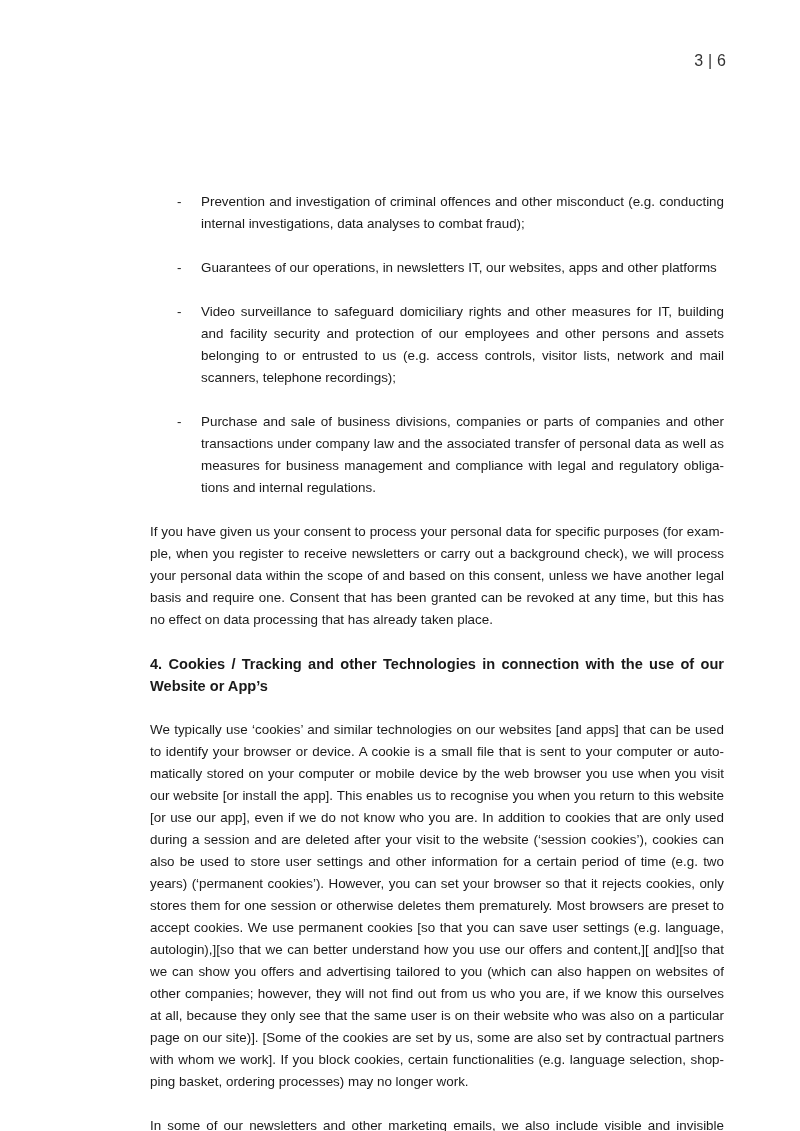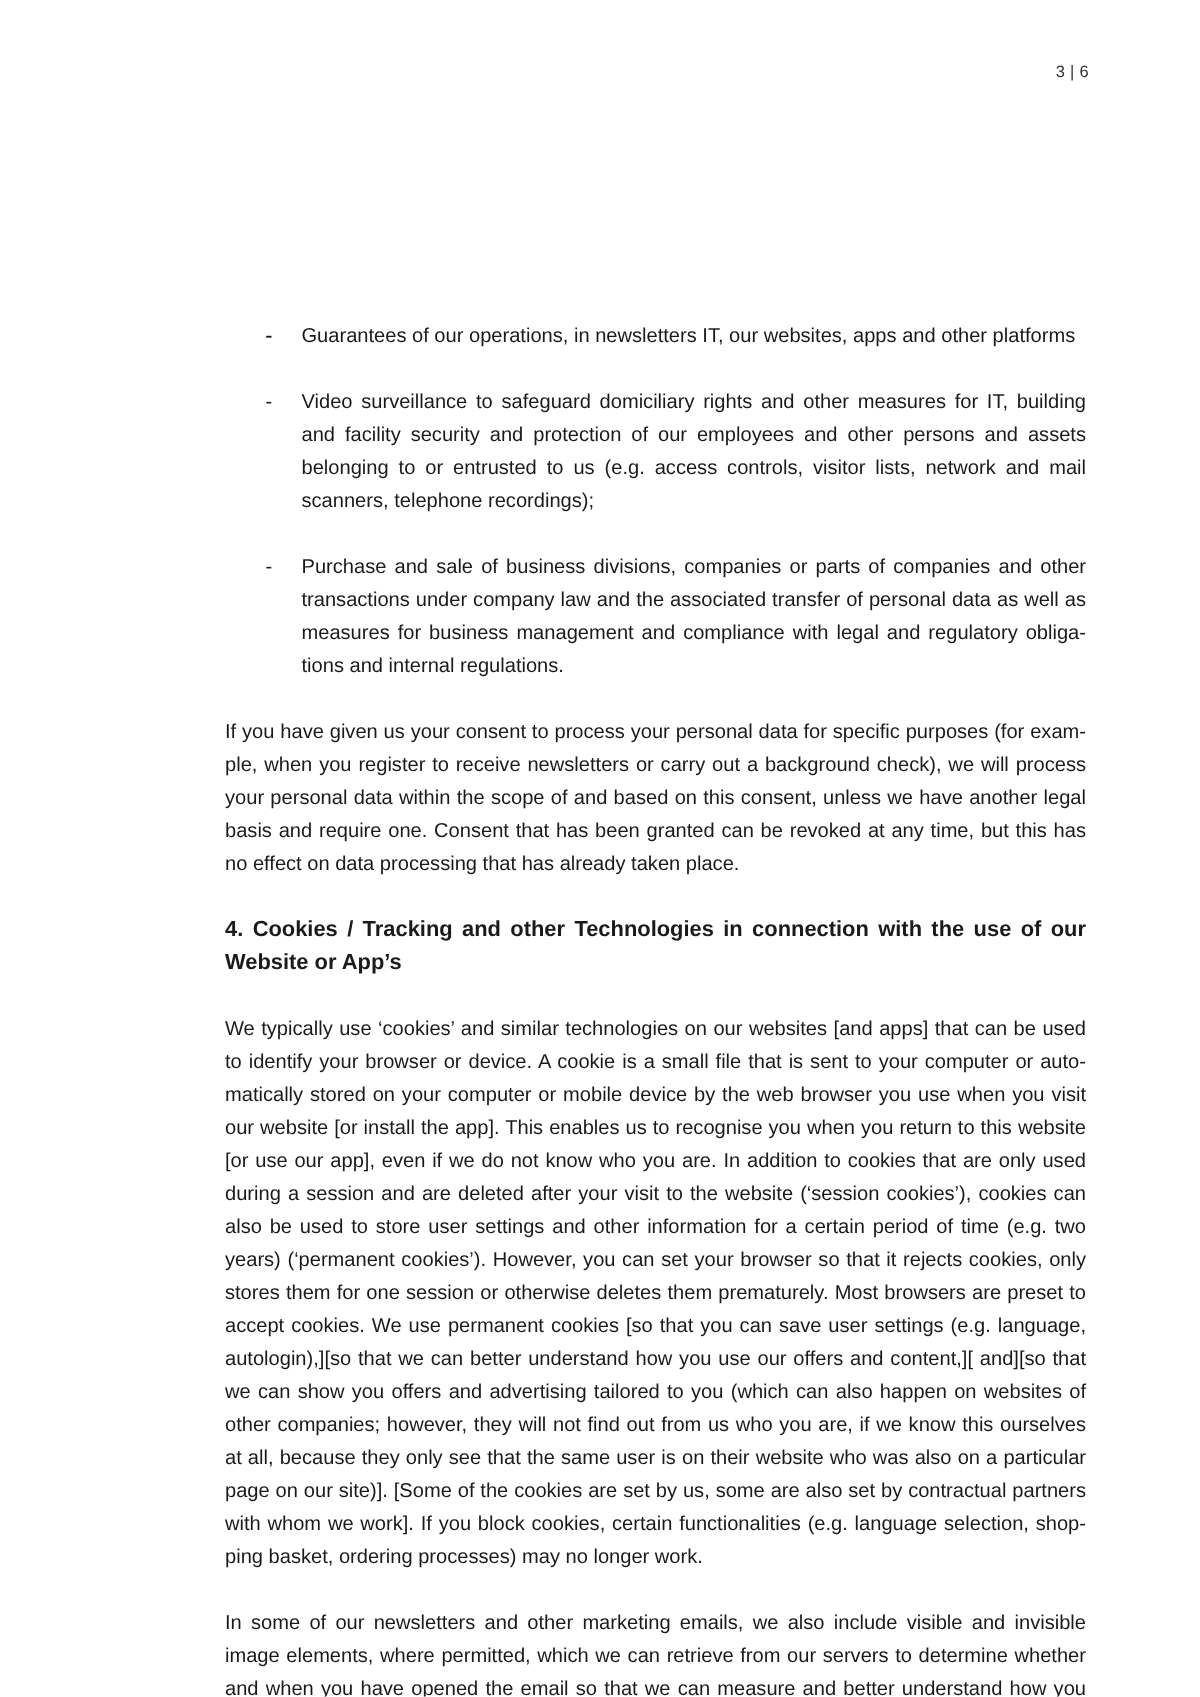--- a/index.html
+++ b/index.html
@@ -10,23 +10,23 @@
     body {
       width: 800px;
       height: 1131px;
       position: relative;
       overflow: hidden;
       font-family: "Liberation Sans", sans-serif;
       color: #1a1a1a;
     }
     .page-number {
       position: absolute;
-      top: 42px;
+      top: 52px;
       right: 74px;
-      font-size: 11px;
+      font-size: 16px;
       color: #333333;
       letter-spacing: 0.2px;
       margin-left: 20px;
     }
     .content {
       position: absolute;
       left: 150px;
       top: 191px;
       width: 574px;
       font-size: 13.4px;
@@ -62,20 +62,21 @@
   </style>
 </head>
 <body>
 
 <div class="page-number">3 | 6</div>
 
 <div class="content">
   <ul class="bullet-list">
     <li class="bullet-item">
       <span class="dash">-</span>
+      <span>Prevention and investigation of criminal offences and other misconduct (e.g. conducting internal investigations, data analyses to combat fraud);</span>
     </li>
     <li class="bullet-item">
       <span class="dash">-</span>
       <span>Guarantees of our operations, in newsletters IT, our websites, apps and other platforms</span>
     </li>
     <li class="bullet-item">
       <span class="dash">-</span>
       <span>Video surveillance to safeguard domiciliary rights and other measures for IT, building and facility security and protection of our employees and other persons and assets belonging to or entrusted to us (e.g. access controls, visitor lists, network and mail scanners, tele­phone recordings);</span>
     </li>
     <li class="bullet-item">

